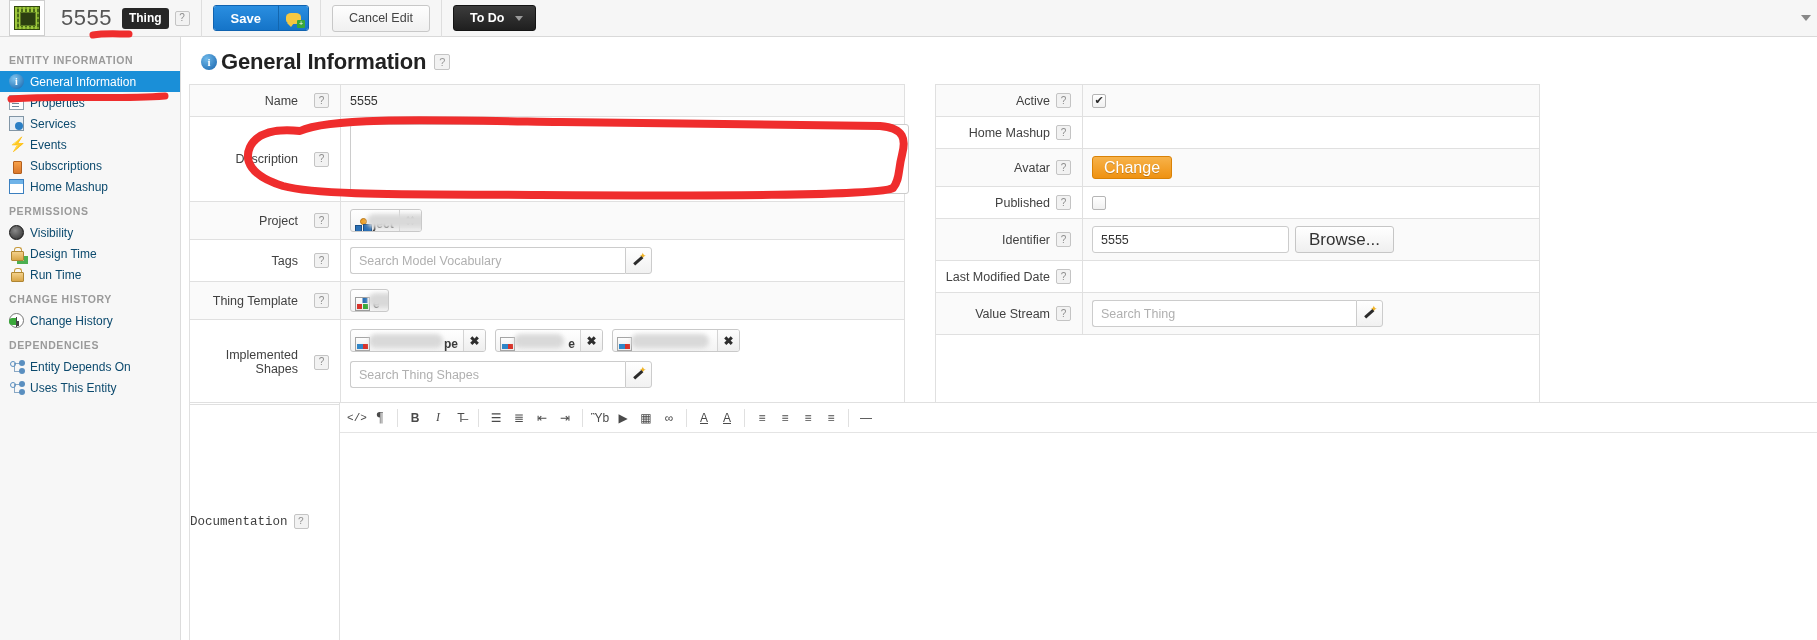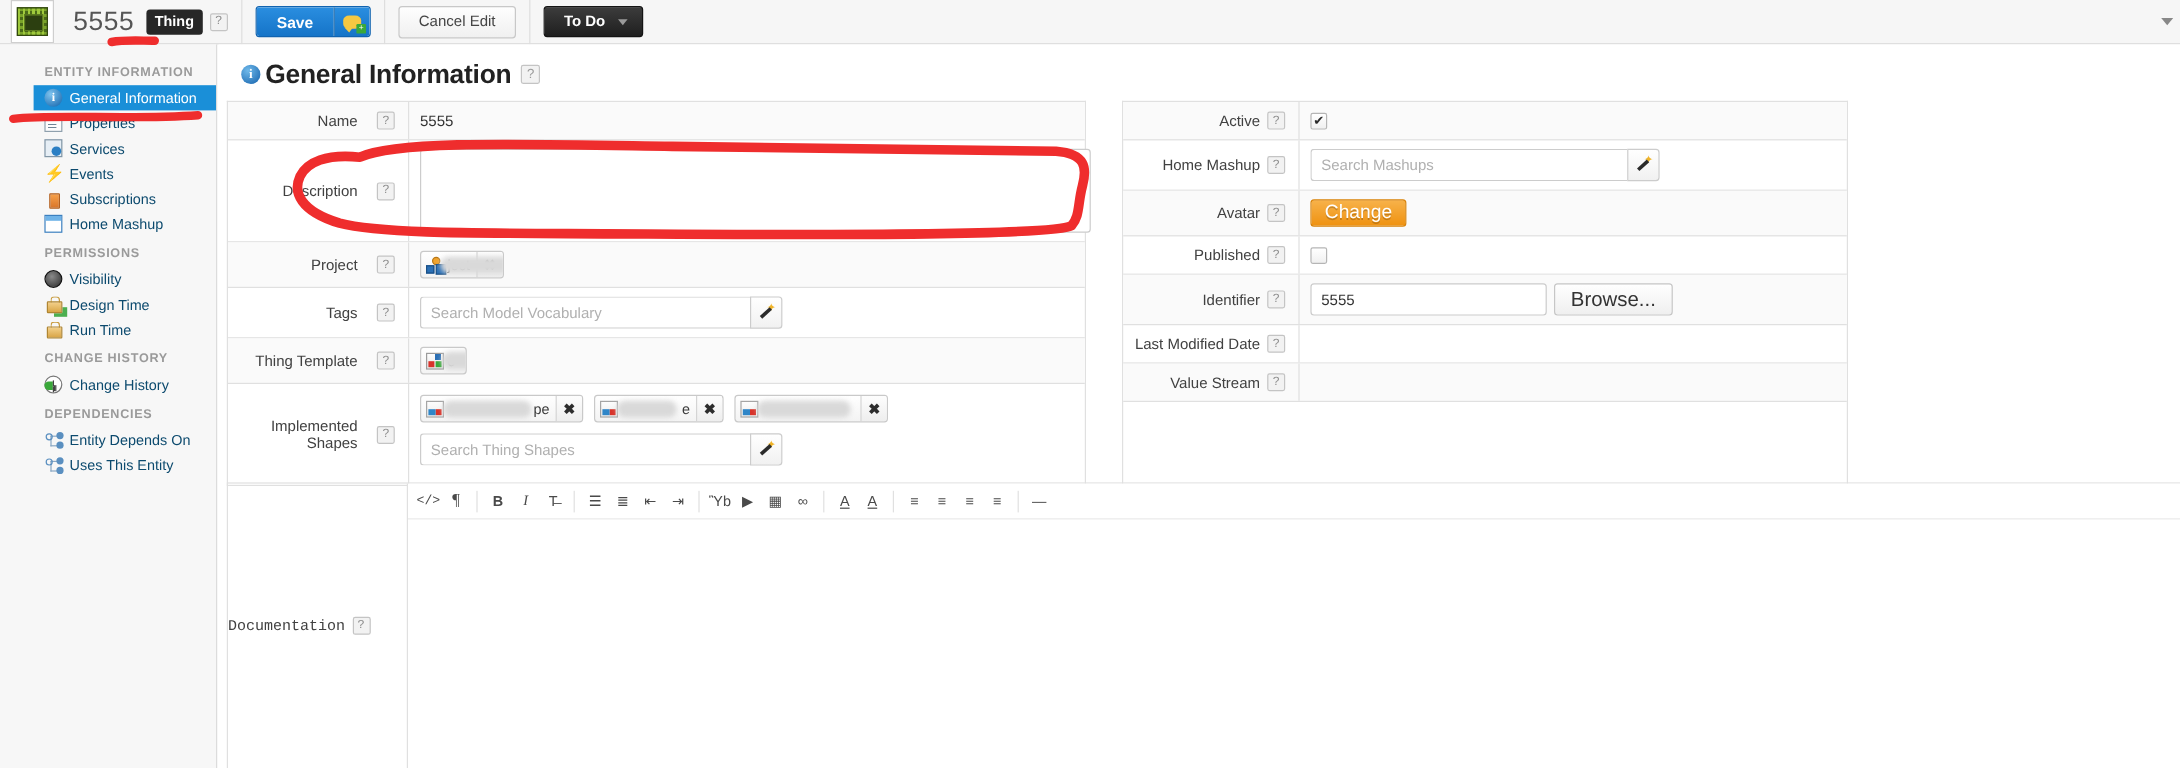--- a/index.html
+++ b/index.html
@@ -147,21 +147,20 @@
     border-top: 6px solid #888;
   }
 
   
   .sidebar {
     position: absolute; top: 37px; left: 0;
     width: 181px; height: 603px;
     background: #f7f7f7;
     border-right: 1px solid #dcdcdc;
     padding-top: 9px;
-    padding-left: 28px;
   }
   .nav-group {
     font-size: 10.5px;
     font-weight: bold;
     letter-spacing: .6px;
     color: #9a9a9a;
     padding: 8px 0 5px 9px;
   }
   .nav-item {
     display: flex; align-items: center;
@@ -328,24 +327,25 @@
   .chip {
     display: inline-flex; align-items: stretch;
     height: 23px;
     border: 1px solid #c9c9c9;
     border-radius: 3px;
     background: linear-gradient(#ffffff,#f3f3f3);
     margin-right: 9px;
     overflow: hidden;
   }
   .chip .cbody {
-    display: flex; align-items: center;
+    display: flex; align-items: flex-end;
     padding: 0 5px 0 4px;
     gap: 3px;
     position: relative;
+    font-weight: bold;
   }
   .chip .ctext {
     font-size: 12px; color: #3a3a3a; white-space: nowrap;
   }
   .chip .redact {
     position: absolute;
     background: #d9d9d9;
     border-radius: 9px;
     filter: blur(2.2px);
     pointer-events: none;
@@ -681,72 +681,72 @@
           <div class="fv">
             <span class="cbx">✔</span>
           </div>
         </div>
 
         <div class="frow">
           <div class="fl">
             <span>Home Mashup</span>
             <span class="help-q">?</span>
           </div>
+        </div>
+
+        <div class="frow alt">
+          <div class="fl">
+            <span>Avatar</span>
+            <span class="help-q">?</span>
+          </div>
+          <div class="fv">
+            <span class="btn-orange">Change</span>
+          </div>
+        </div>
+
+        <div class="frow">
+          <div class="fl">
+            <span>Published</span>
+            <span class="help-q">?</span>
+          </div>
+          <div class="fv">
+            <span class="cbx"></span>
+          </div>
+        </div>
+
+        <div class="frow alt">
+          <div class="fl">
+            <span>Identifier</span>
+            <span class="help-q">?</span>
+          </div>
+          <div class="fv">
+            <input class="inp" style="width: 197px;" value="5555">
+            <span class="btn-grey">Browse...</span>
+          </div>
+        </div>
+
+        <div class="frow">
+          <div class="fl">
+            <span>Last Modified Date</span>
+            <span class="help-q">?</span>
+          </div>
+        </div>
+
+        <div class="frow alt">
+          <div class="fl">
+            <span>Value Stream</span>
+            <span class="help-q">?</span>
+          </div>
           <div class="fv">
             <span class="search-wrap">
-              <input class="inp" style="width: 264px;" placeholder="Search Mashups">
+              <input class="inp" style="width: 264px;" placeholder="Search Thing">
               <span class="wand-btn">
                   <span class="wand"></span>
                 </span>
             </span>
-          </div>
-        </div>
-
-        <div class="frow alt">
-          <div class="fl">
-            <span>Avatar</span>
-            <span class="help-q">?</span>
-          </div>
-          <div class="fv">
-            <span class="btn-orange">Change</span>
-          </div>
-        </div>
-
-        <div class="frow">
-          <div class="fl">
-            <span>Published</span>
-            <span class="help-q">?</span>
-          </div>
-          <div class="fv">
-            <span class="cbx"></span>
-          </div>
-        </div>
-
-        <div class="frow alt">
-          <div class="fl">
-            <span>Identifier</span>
-            <span class="help-q">?</span>
-          </div>
-          <div class="fv">
-            <input class="inp" style="width: 197px;" value="5555">
-            <span class="btn-grey">Browse...</span>
-          </div>
-        </div>
-
-        <div class="frow">
-          <div class="fl">
-            <span>Last Modified Date</span>
-            <span class="help-q">?</span>
-          </div>
-        </div>
-
-        <div class="frow alt">
-          <div class="fl">
-            <span>Value Stream</span>
-            <span class="help-q">?</span>
           </div>
         </div>
       </div>
     </div>
 
     <div class="doc-wrap">
       <div class="doc-label-cell">
         <span>Documentation</span>
         <span class="help-q">?</span>
       </div>

